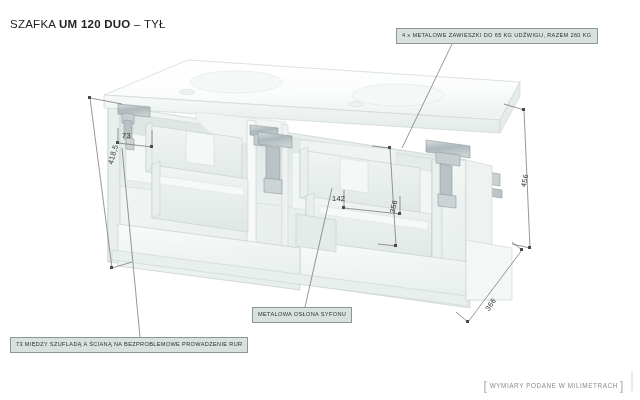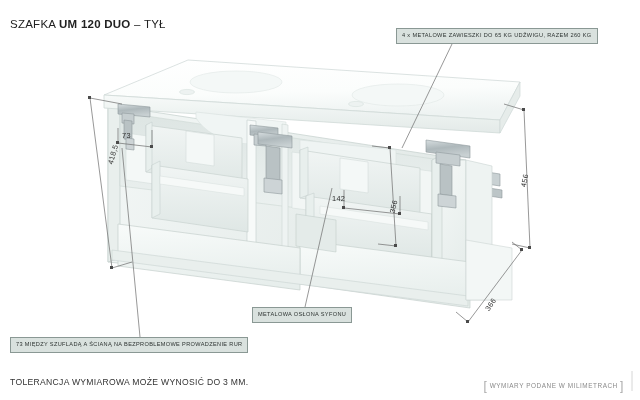--- a/index.html
+++ b/index.html
@@ -304,20 +304,19 @@
   <div class="dim" id="dim-4185">418,5</div>
   <div class="dim" id="dim-142">142</div>
   <div class="dim" id="dim-356">356</div>
   <div class="dim" id="dim-456">456</div>
   <div class="dim" id="dim-366">366</div>
 
   <div class="callout" id="callout-hangers">4 x METALOWE ZAWIESZKI DO 65 KG UDŹWIGU, RAZEM 260 KG</div>
   <div class="callout" id="callout-siphon">METALOWA OSŁONA SYFONU</div>
   <div class="callout" id="callout-gap">73 MIĘDZY SZUFLADĄ A ŚCIANĄ NA BEZPROBLEMOWE PROWADZENIE RUR</div>
 
-  <div id="footer-note">TOLERANCJA WYMIAROWA MOŻE WYNOSIĆ DO 3 MM.</div>
   <div id="footer-unit">
     <span class="bracket">[</span>
     <span>WYMIARY PODANE W MILIMETRACH</span>
     <span class="bracket">]</span>
   </div>
 
 </div>
 
 </body></html>

